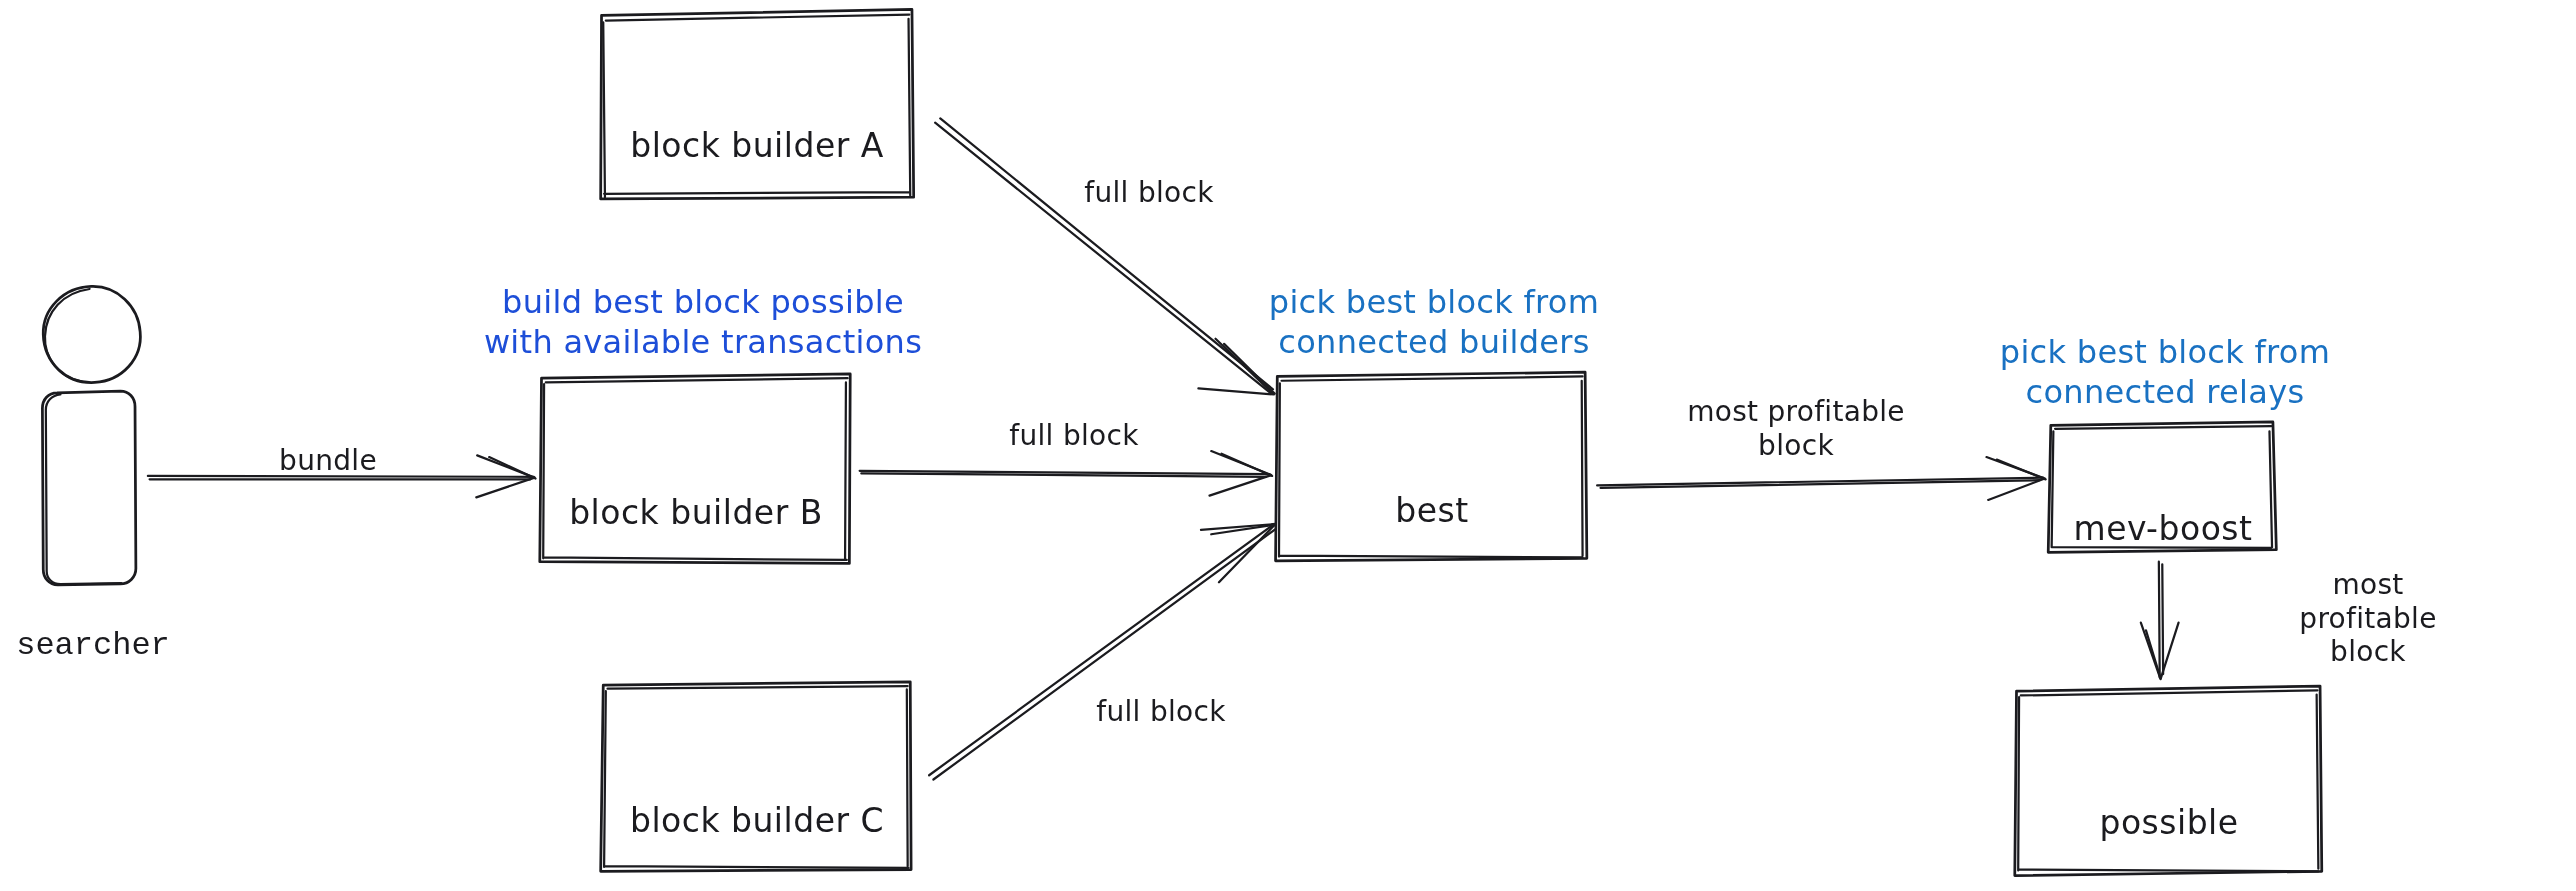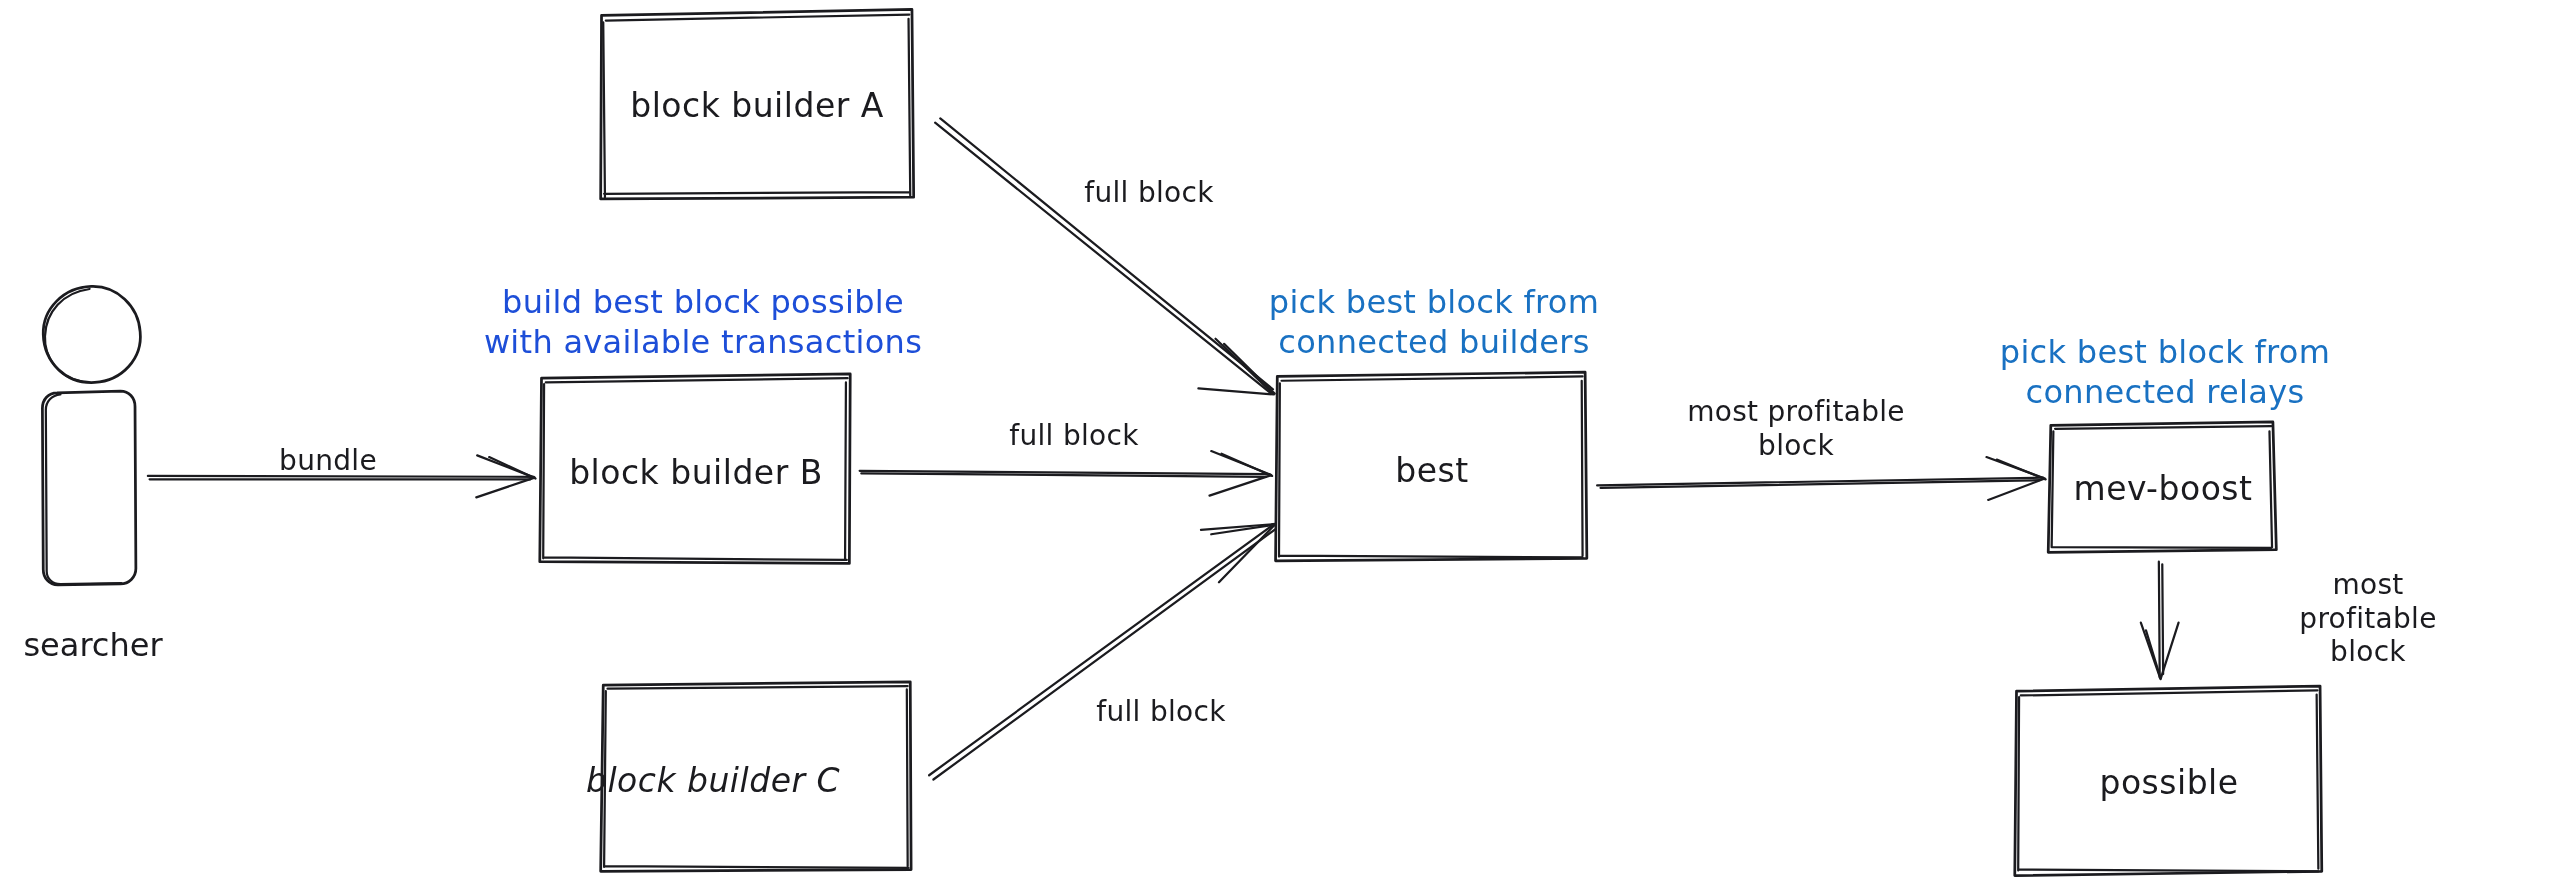--- a/index.html
+++ b/index.html
@@ -49,20 +49,21 @@
     position: absolute;
     font-family: "DejaVu Sans", sans-serif;
     font-size: 33px;
     color: #1b1b1f;
     white-space: nowrap;
     letter-spacing: 0.5px;
     transform: translate(-50%, -50%);
     text-align: center;
     line-height: 1.22;
     pointer-events: none;
+    margin-top: 40px;
   }
   .edge-label {
     position: absolute;
     font-family: "DejaVu Sans", sans-serif;
     font-size: 28px;
     color: #1b1b1f;
     white-space: pre-line;
     letter-spacing: 0.3px;
     transform: translate(-50%, -50%);
     text-align: center;
@@ -202,29 +203,29 @@
       <path class="sketch-stroke-thin" d="M2502 735 L2519 791"></path>
       <rect class="hit" x="2490" y="650" width="60" height="150"></rect>
     </g>
 
   </svg>
 
   <div class="node-label" style="left:757px; top:106px;">block builder A</div>
 
   <div class="node-label" style="left:696px; top:473px;">block builder B</div>
 
-  <div class="node-label" style="left:713px; top:781px;font-style:italic;">block builder C</div>
+  <div class="node-label" style="left:757px; top:781px;">block builder C</div>
 
   <div class="node-label" style="left:1432px; top:471px;">best</div>
 
   <div class="node-label" style="left:2163px; top:489px;">mev-boost</div>
 
   <div class="node-label" style="left:2169px; top:783px;">possible</div>
 
-  <div class="actor-caption" style="left:93px; top:645px;">searcher</div>
+  <div class="actor-caption" style="left:93px; top:645px;font-family:Liberation Mono, monospace;">searcher</div>
 
   <div class="edge-label" style="left:328px; top:449px;margin-top:12px;">bundle</div>
 
   <div class="edge-label" style="left:1149px; top:193px;">full block</div>
 
   <div class="edge-label" style="left:1074px; top:436px;">full block</div>
 
   <div class="edge-label" style="left:1161px; top:712px;">full block</div>
 
   <div class="edge-label" style="left:1796px; top:429px;">most profitable

